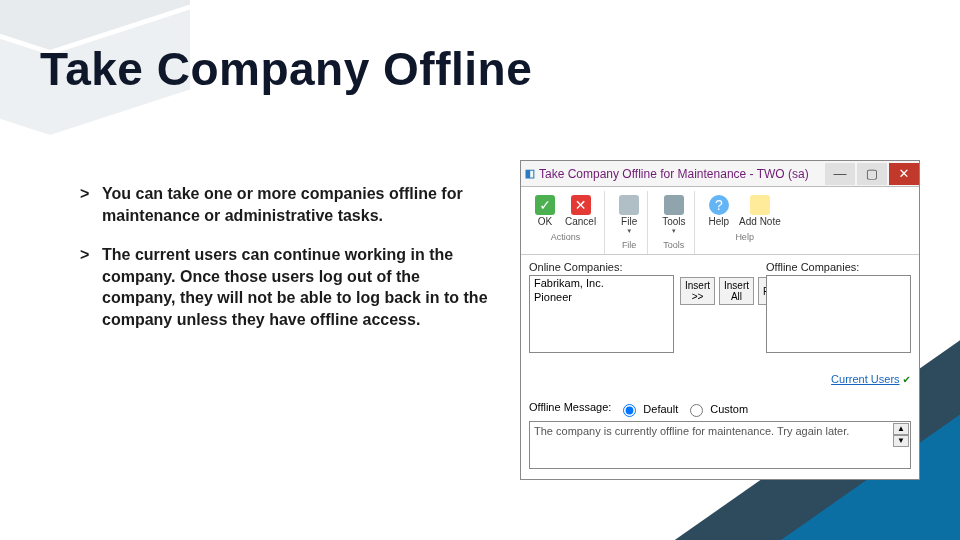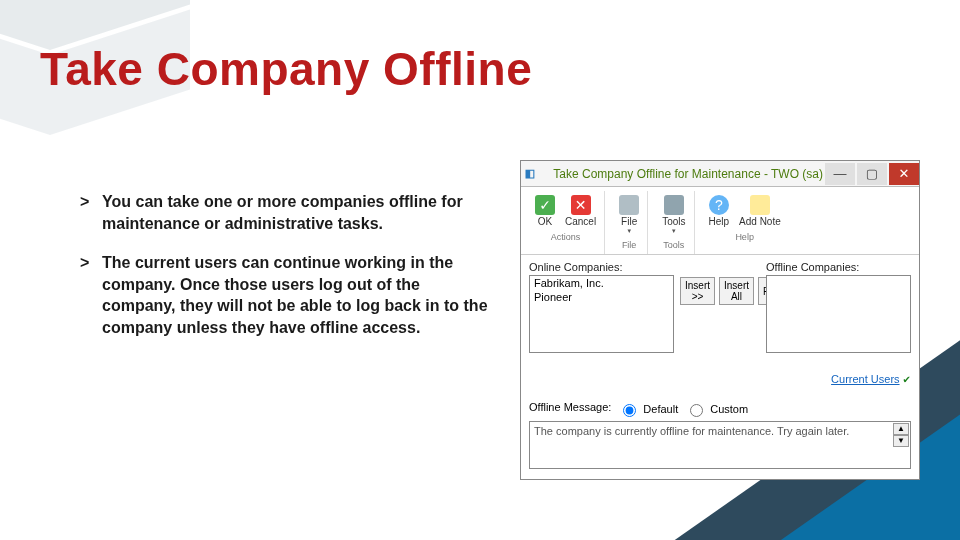--- a/index.html
+++ b/index.html
@@ -13,31 +13,31 @@
   .chev.c1 { top:-30px; }
   .chev.c2 { top:55px; }
   .chev.c2::before, .chev.c2::after { background:rgba(60,90,110,.09); }
 
   
   .wedge { position:absolute; right:-40px; bottom:-60px; width:520px; height:360px; overflow:hidden; pointer-events:none; }
   .wedge .bar { position:absolute; right:-180px; bottom:-120px; width:700px; height:260px; transform:rotate(-35deg); }
   .wedge .bar.dark { background:#2e4a5d; }
   .wedge .bar.blue { background:#0b6fa4; bottom:-50px; height:130px; }
 
-  .title { position:absolute; left:40px; top:42px; font-size:46px; font-weight:700; color:#b91c1c; letter-spacing:.5px; }
+  .title { position:absolute; left:40px; top:42px; font-size:46px; font-weight:700; color:#0f172a; letter-spacing:.5px; }
 
-  .bullets { position:absolute; left:40px; top:175px; width:450px; font-size:16px; font-weight:700; color:#1b1b1b; line-height:1.35; }
+  .bullets { position:absolute; left:40px; top:167px; width:450px; font-size:16px; font-weight:700; color:#1b1b1b; line-height:1.35; }
   .bullets li { list-style:none; position:relative; padding-left:22px; margin-bottom:18px; }
   .bullets li::before { content:">"; position:absolute; left:0; top:0; font-weight:700; color:#1b1b1b; }
 
   
   .dlg { position:absolute; right:40px; top:160px; width:400px; background:#fff; border:1px solid #888; font-size:11px; }
   .dlg .titlebar { display:flex; align-items:center; height:26px; background:#f5f5f5; border-bottom:1px solid #bbb; }
   .dlg .ticon { width:18px; text-align:center; color:#2a7bbf; font-weight:bold; }
-  .dlg .ttext { flex:1; text-align:right; color:#4d7c0f; font-size:12px; }
+  .dlg .ttext { flex:1; text-align:left; color:#701a75; font-size:12px; }
   .dlg .winbtns { display:flex; }
   .dlg .winbtn { width:30px; height:22px; display:flex; align-items:center; justify-content:center; margin-left:2px; font-size:13px; }
   .dlg .winbtn.min { background:#e0e0e0; color:#444; }
   .dlg .winbtn.close { background:#c0392b; color:#fff; }
 
   .ribbon { display:flex; padding:4px 6px 0 6px; gap:6px; border-bottom:1px solid #ccc; }
   .rgrp { display:flex; flex-direction:column; align-items:center; padding:2px 4px 4px 4px; border-right:1px solid #ddd; }
   .rgrp:last-child { border-right:none; }
   .rrow { display:flex; gap:2px; }
   .rbtn { display:flex; flex-direction:column; align-items:center; padding:2px 4px; cursor:pointer; }

